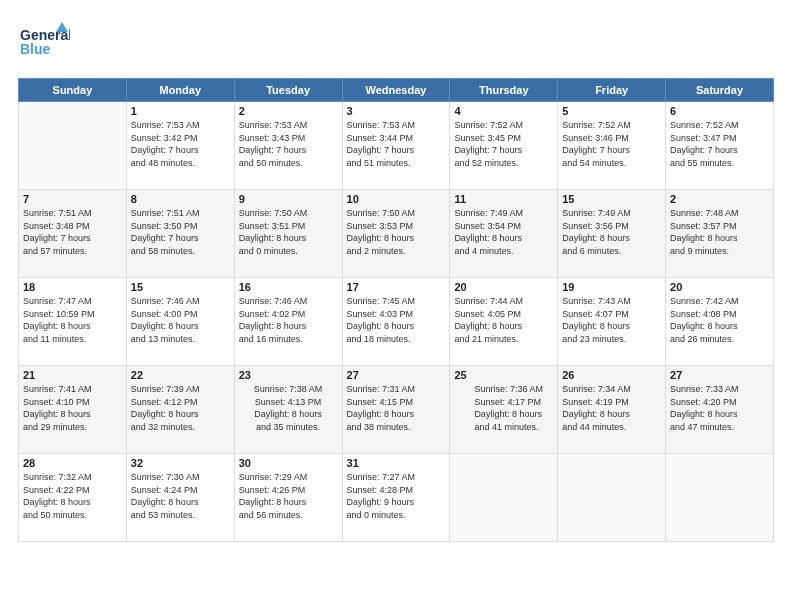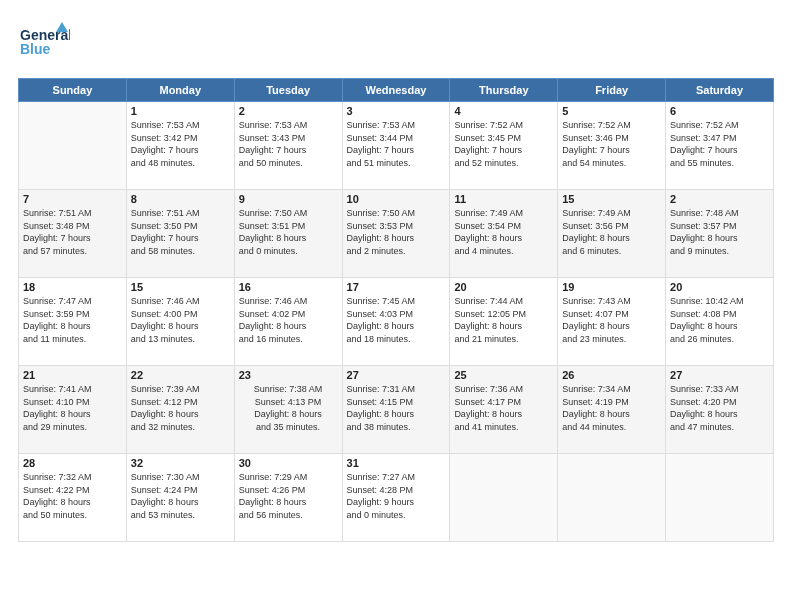--- a/index.html
+++ b/index.html
@@ -209,21 +209,21 @@
             <div class="day-info" style="white-space: pre-line;">Sunrise: 7:48 AM
 Sunset: 3:57 PM
 Daylight: 8 hours
 and 9 minutes.</div>
           </td>
         </tr>
         <tr>
           <td>
             <span class="day-num">18</span>
             <div class="day-info" style="white-space: pre-line;">Sunrise: 7:47 AM
-Sunset: 3:59 PM
+Sunset: 10:59 PM
 Daylight: 8 hours
 and 11 minutes.</div>
           </td>
           <td>
             <span class="day-num">15</span>
             <div class="day-info" style="white-space: pre-line;">Sunrise: 7:46 AM
 Sunset: 4:00 PM
 Daylight: 8 hours
 and 13 minutes.</div>
           </td>
@@ -237,34 +237,34 @@
           <td>
             <span class="day-num">17</span>
             <div class="day-info" style="white-space: pre-line;">Sunrise: 7:45 AM
 Sunset: 4:03 PM
 Daylight: 8 hours
 and 18 minutes.</div>
           </td>
           <td>
             <span class="day-num">20</span>
             <div class="day-info" style="white-space: pre-line;">Sunrise: 7:44 AM
-Sunset: 12:05 PM
+Sunset: 4:05 PM
 Daylight: 8 hours
 and 21 minutes.</div>
           </td>
           <td>
             <span class="day-num">19</span>
             <div class="day-info" style="white-space: pre-line;">Sunrise: 7:43 AM
 Sunset: 4:07 PM
 Daylight: 8 hours
 and 23 minutes.</div>
           </td>
           <td>
             <span class="day-num">20</span>
-            <div class="day-info" style="white-space: pre-line;">Sunrise: 10:42 AM
+            <div class="day-info" style="white-space: pre-line;">Sunrise: 7:42 AM
 Sunset: 4:08 PM
 Daylight: 8 hours
 and 26 minutes.</div>
           </td>
         </tr>
         <tr>
           <td>
             <span class="day-num">21</span>
             <div class="day-info" style="white-space: pre-line;">Sunrise: 7:41 AM
 Sunset: 4:10 PM
@@ -287,21 +287,21 @@
           </td>
           <td>
             <span class="day-num">27</span>
             <div class="day-info" style="white-space: pre-line;">Sunrise: 7:31 AM
 Sunset: 4:15 PM
 Daylight: 8 hours
 and 38 minutes.</div>
           </td>
           <td>
             <span class="day-num">25</span>
-            <div class="day-info" style="white-space: pre-line;">Sunrise: 7:36 AM
+            <div class="day-info" style="white-space: pre-line; margin-left: 20px;">Sunrise: 7:36 AM
 Sunset: 4:17 PM
 Daylight: 8 hours
 and 41 minutes.</div>
           </td>
           <td>
             <span class="day-num">26</span>
             <div class="day-info" style="white-space: pre-line;">Sunrise: 7:34 AM
 Sunset: 4:19 PM
 Daylight: 8 hours
 and 44 minutes.</div>

